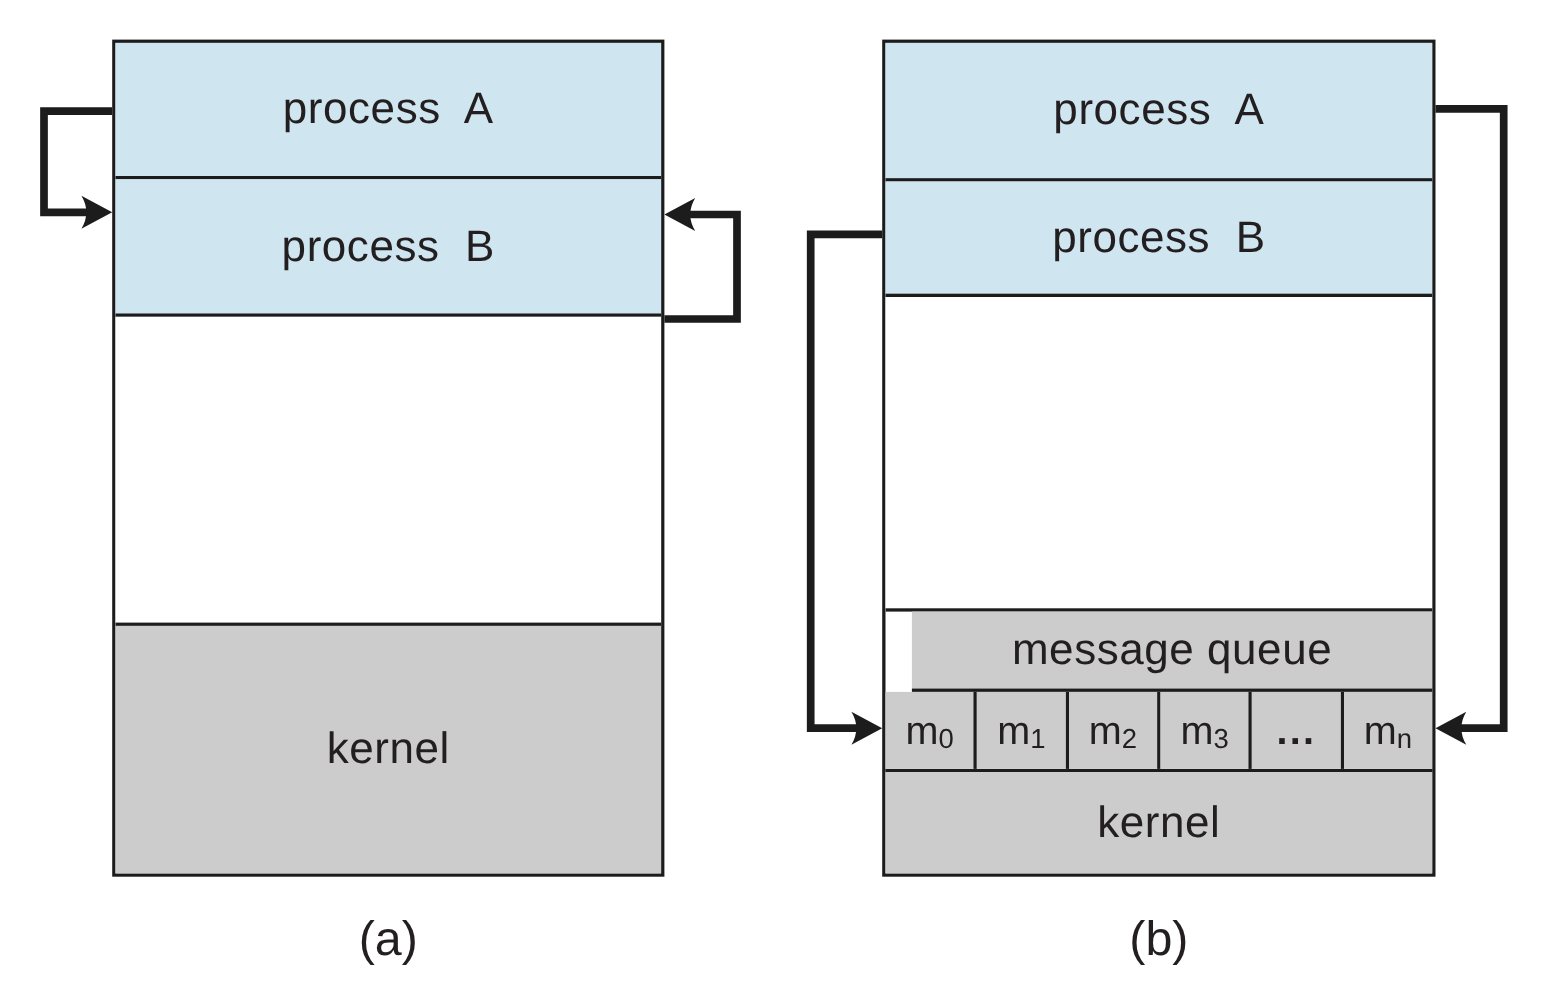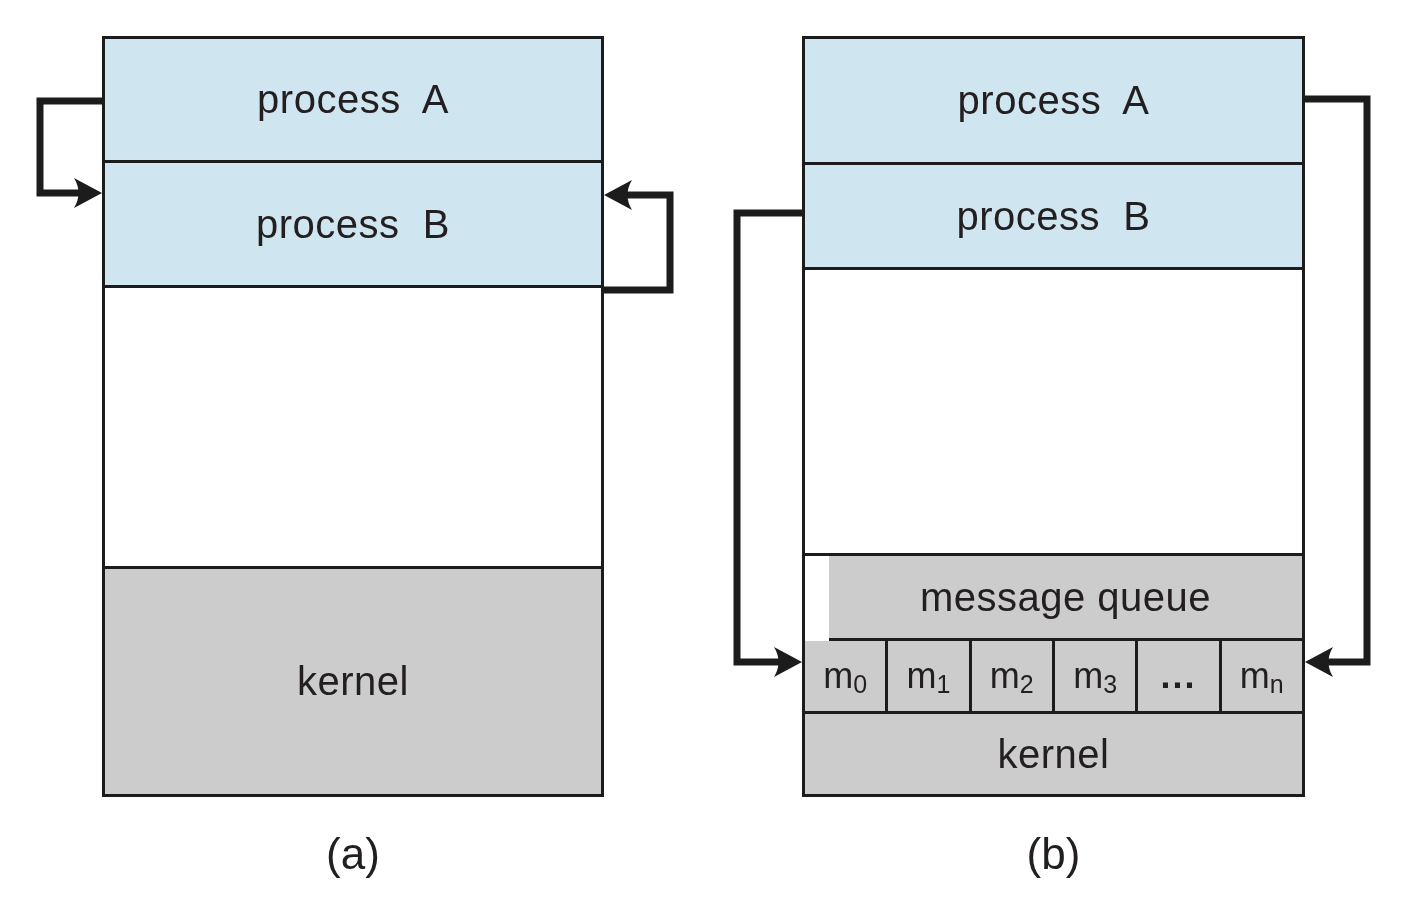--- a/index.html
+++ b/index.html
@@ -51,21 +51,21 @@
   }
   
   .a-process-a{height:124px;}
   .a-shared{height:65px;}
   .a-process-b{height:125px;}
   .a-empty{height:281px;}
   
   .b-process-a{height:126px;}
   .b-process-b{height:105px;}
   .b-empty{height:286px;}
-  .b-mq-header{height:85px;margin-left:24px;}
+  .b-mq-header{height:73px;margin-left:24px;}
   .b-cells{height:73px;display:flex;flex-direction:row;align-items:stretch;border-bottom:3px solid var(--line);}
   .queue-cell{
     flex:1;
     display:flex;
     align-items:center;
     justify-content:center;
     background:var(--kernel-fill);
     border-right:3px solid var(--line);
     font-size:36px;
   }

